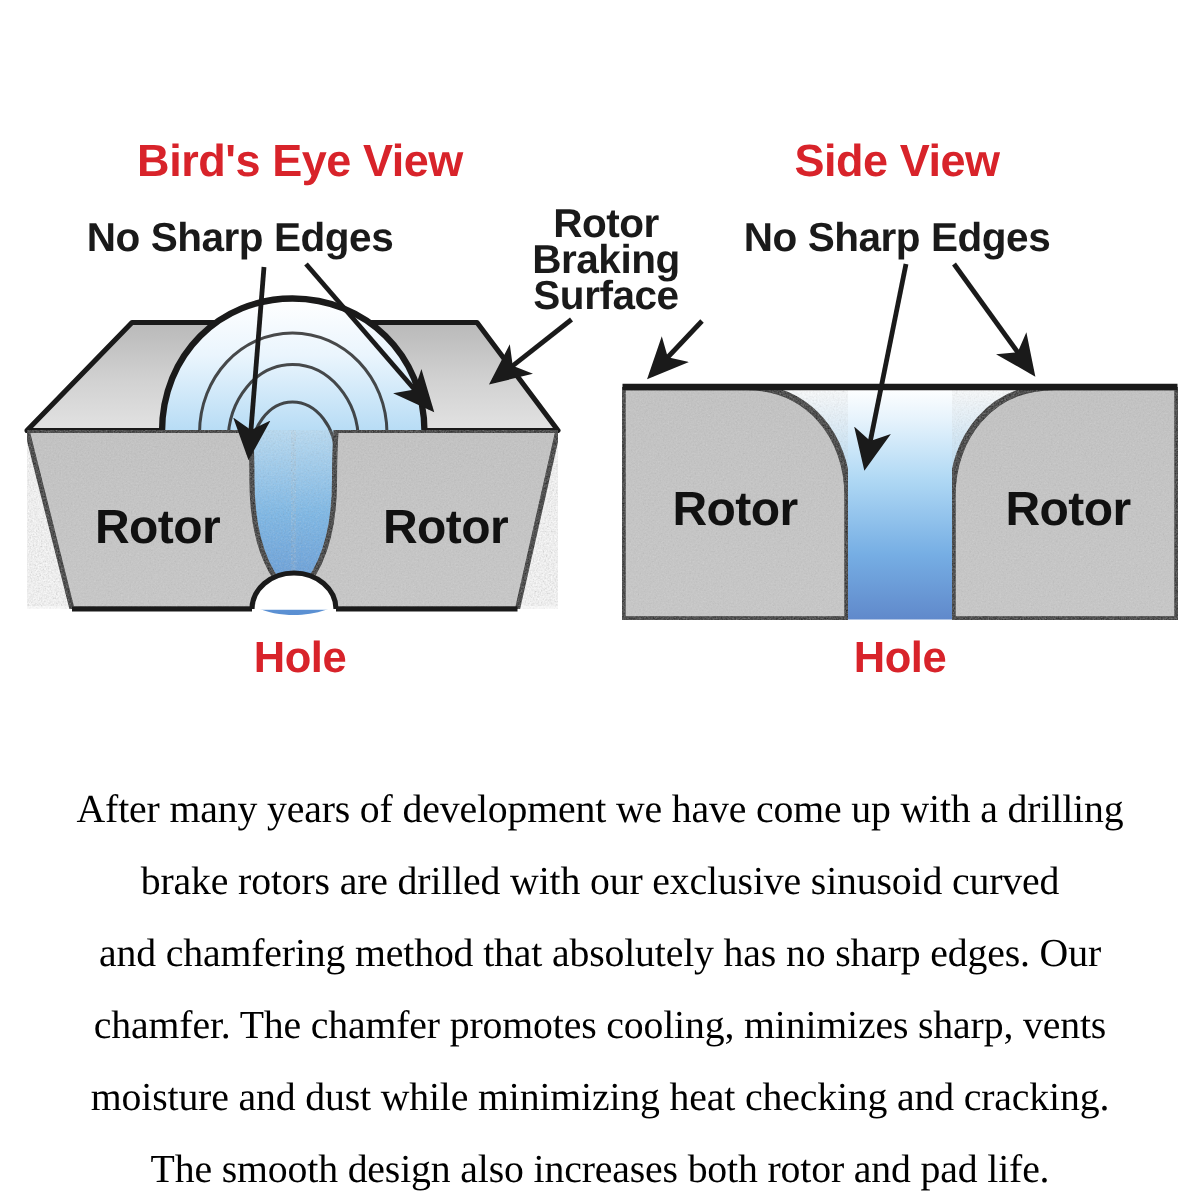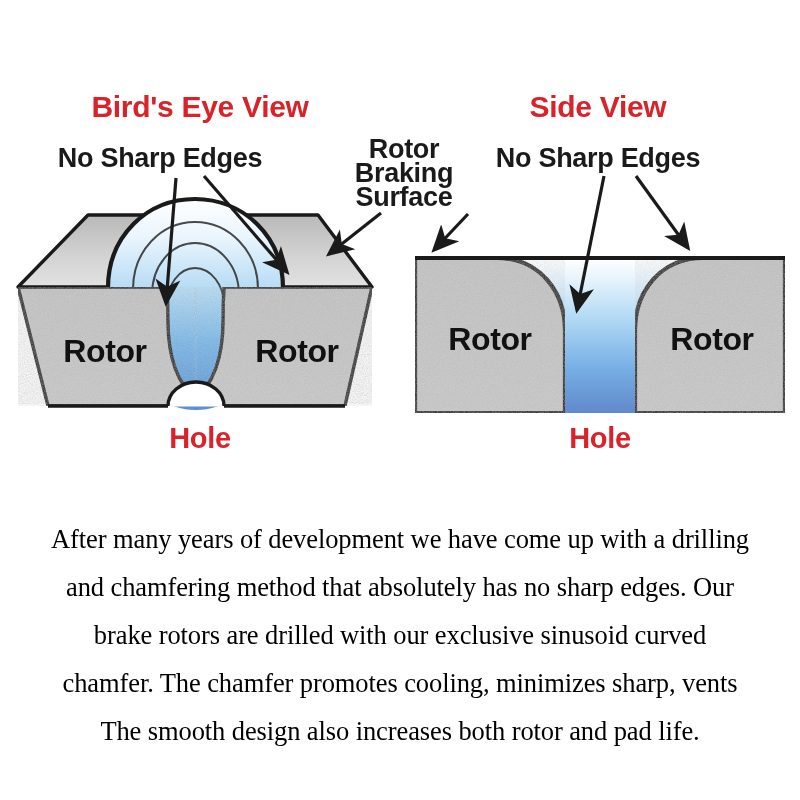--- a/index.html
+++ b/index.html
@@ -242,19 +242,20 @@
         <line x1="636" y1="176" x2="688" y2="248" stroke="#1A1A1A" stroke-width="3.2" marker-end="url(#arrowHead)"></line>
         <line x1="468" y1="214" x2="434" y2="250" stroke="#1A1A1A" stroke-width="3.2" marker-end="url(#arrowHead)"></line>
 
         <text class="svg-label" x="600" y="448" text-anchor="middle" font-size="29" fill="#D8232A" letter-spacing="-0.3">Hole</text>
       </g>
     </svg>
   </div>
 
   <div class="body-copy">
     <p>After many years of development we have come up with a drilling</p>
+    <p>brake rotors are drilled with our exclusive sinusoid curved</p>
     <p>and chamfering method that absolutely has no sharp edges.  Our</p>
-    <p>brake rotors are drilled with our exclusive sinusoid curved</p>
     <p>chamfer. The chamfer promotes cooling, minimizes sharp, vents</p>
+    <p>moisture and dust while minimizing heat checking and cracking.</p>
     <p>The smooth design also increases both rotor and pad life.</p>
   </div>
 
 </div>
 
 </body></html>

